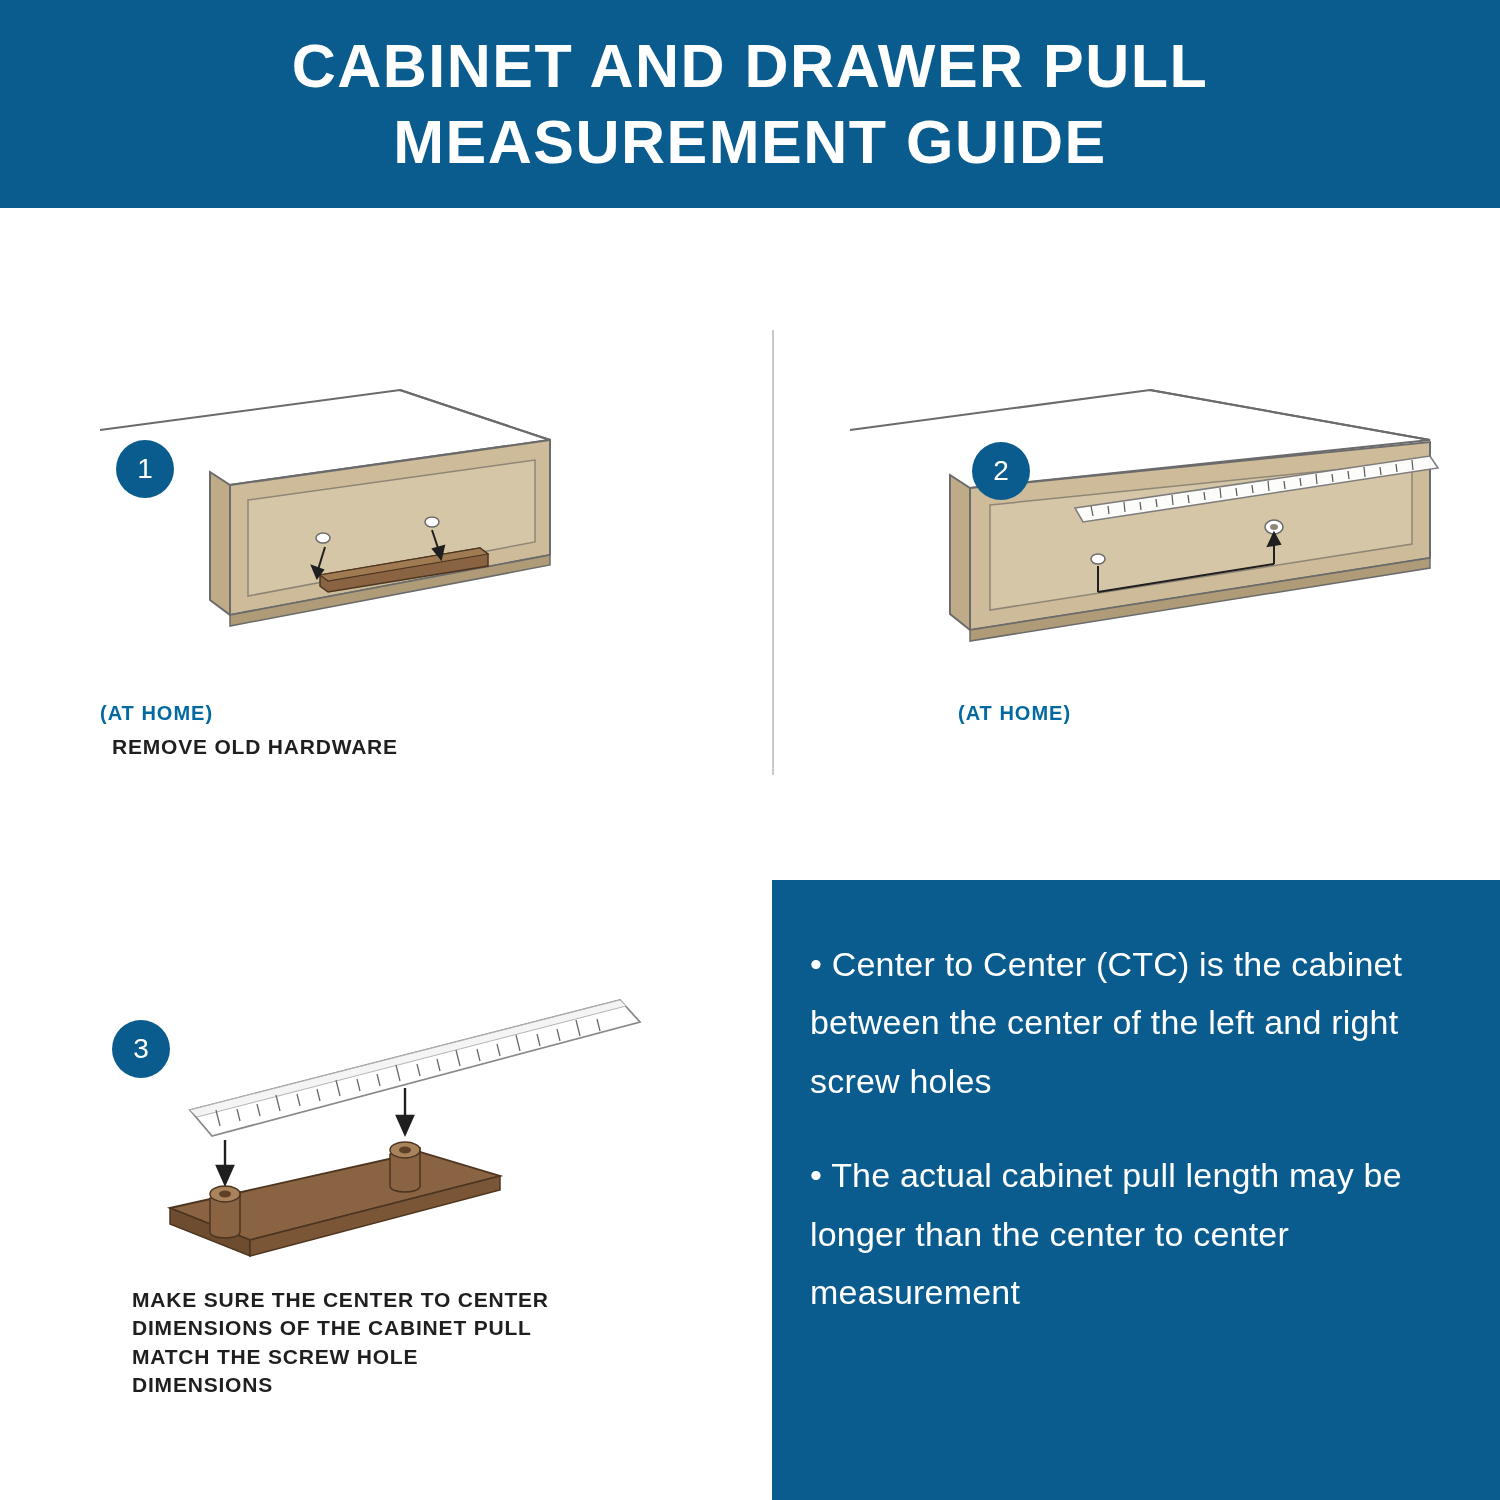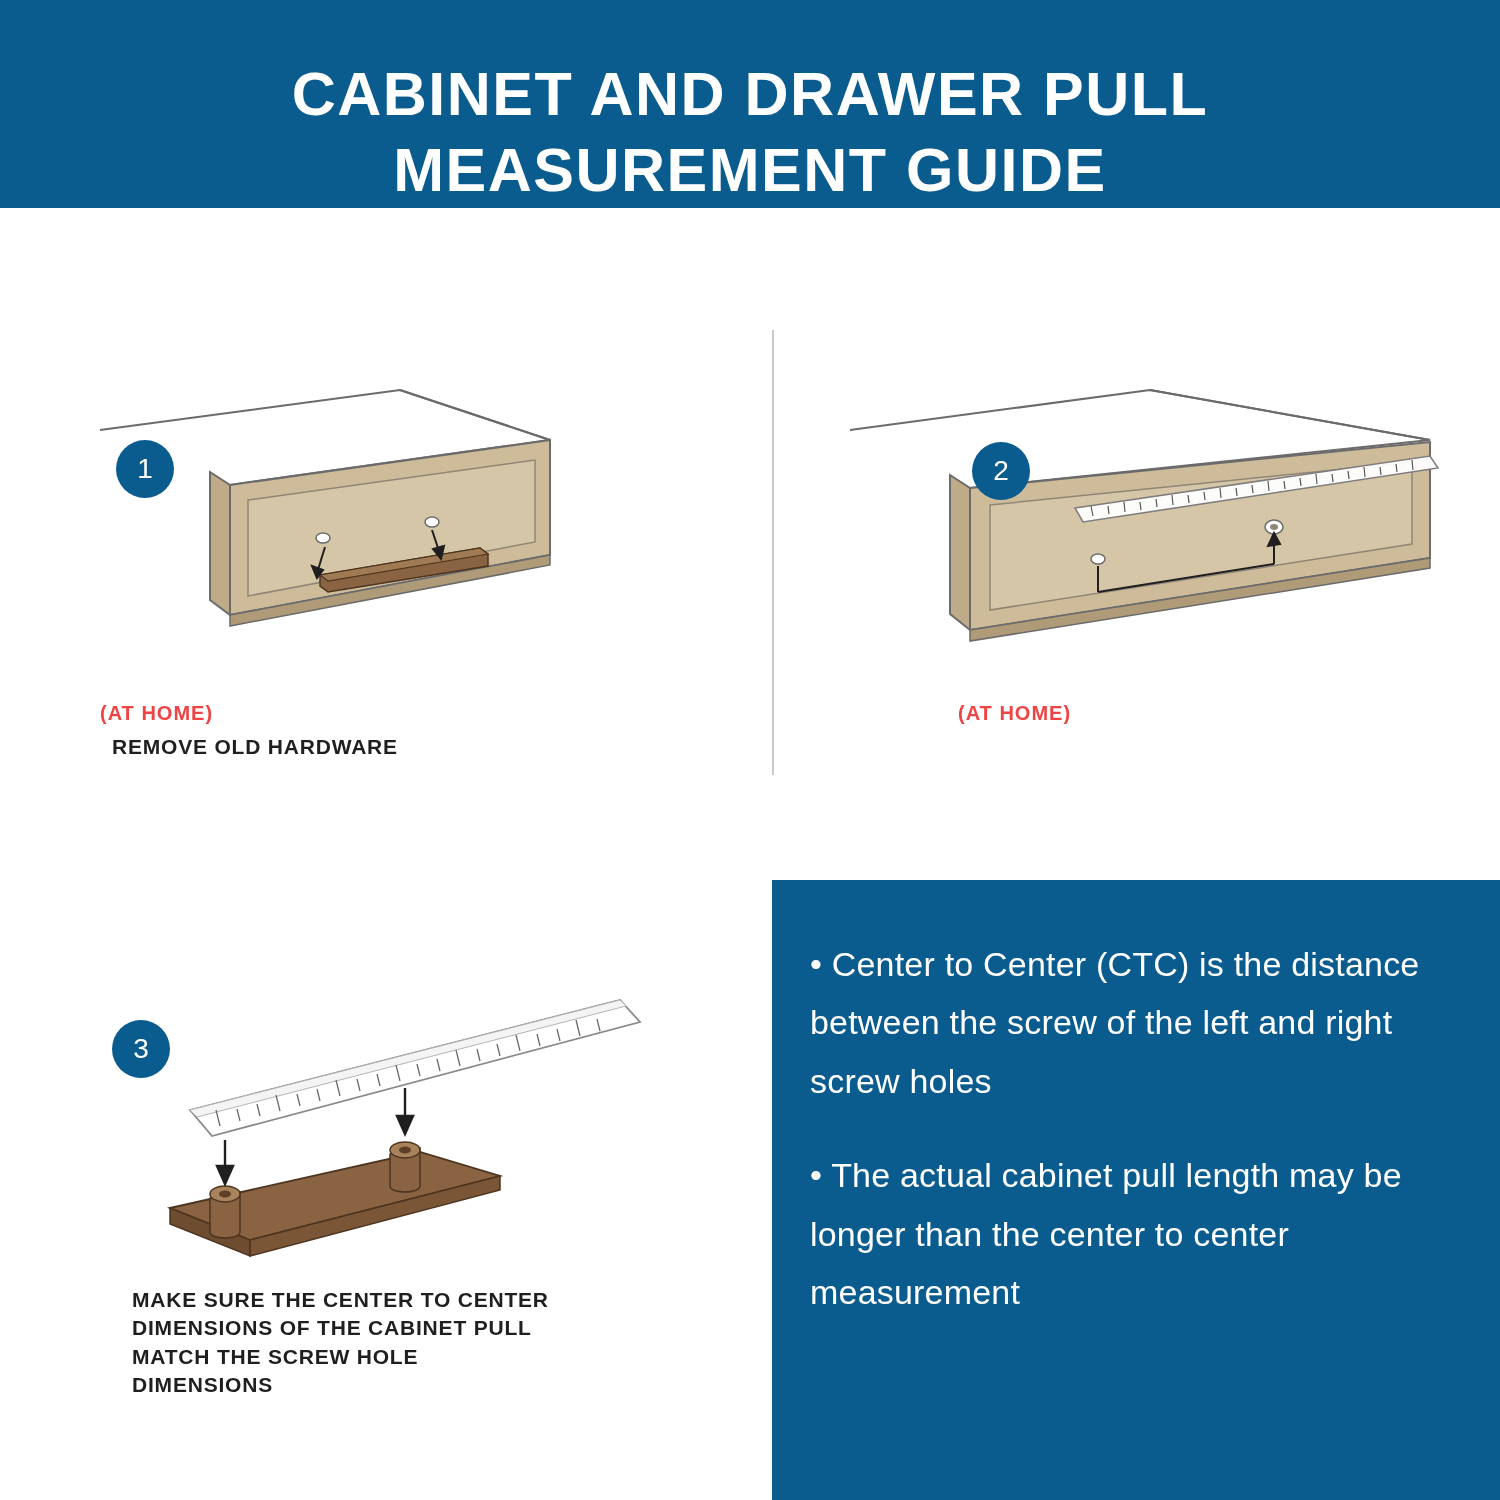--- a/index.html
+++ b/index.html
@@ -14,21 +14,21 @@
   }
 
   
   .header {
     position: absolute;
     left: 0; top: 0;
     width: 1500px;
     height: 208px;
     background: #0a5c8f;
     display: flex;
-    align-items: flex-end;
+    align-items: center;
     justify-content: center;
   }
   .header-title {
     color: #ffffff;
     font-size: 61px;
     font-weight: bold;
     letter-spacing: 1.5px;
     line-height: 1.25;
     text-align: center;
     text-transform: uppercase;
@@ -62,21 +62,21 @@
     display: flex;
     align-items: center;
     justify-content: center;
     z-index: 6;
   }
 
   .art { position: absolute; left: 0; top: 0; }
 
   .caption-wrap { position: absolute; }
   .caption-sub {
-    color: #ef4444;
+    color: #0369a1;
     font-size: 20px;
     font-weight: bold;
     letter-spacing: 1px;
     margin-bottom: 8px;
     text-transform: uppercase;
   }
   .caption-main {
     color: #1f1f1f;
     font-size: 21px;
     font-weight: bold;
@@ -262,15 +262,15 @@
   </svg>
 
   <div class="step-badge" style="left:32px; top:80px;">3</div>
 
   <div class="caption-wrap" style="left:40px; top:346px; width:440px;">
     <div class="caption-main">MAKE SURE THE CENTER TO CENTER DIMENSIONS OF THE CABINET PULL MATCH THE SCREW HOLE DIMENSIONS</div>
   </div>
 </div>
 
 <div class="info-box">
-  <div class="info-bullet">• Center to Center (CTC) is the distance between the screw of the left and right screw holes</div>
+  <div class="info-bullet">• Center to Center (CTC) is the cabinet between the center of the left and right screw holes</div>
   <div class="info-bullet">• The actual cabinet pull length may be longer than the center to center measurement</div>
 </div>
 
 </body></html>

